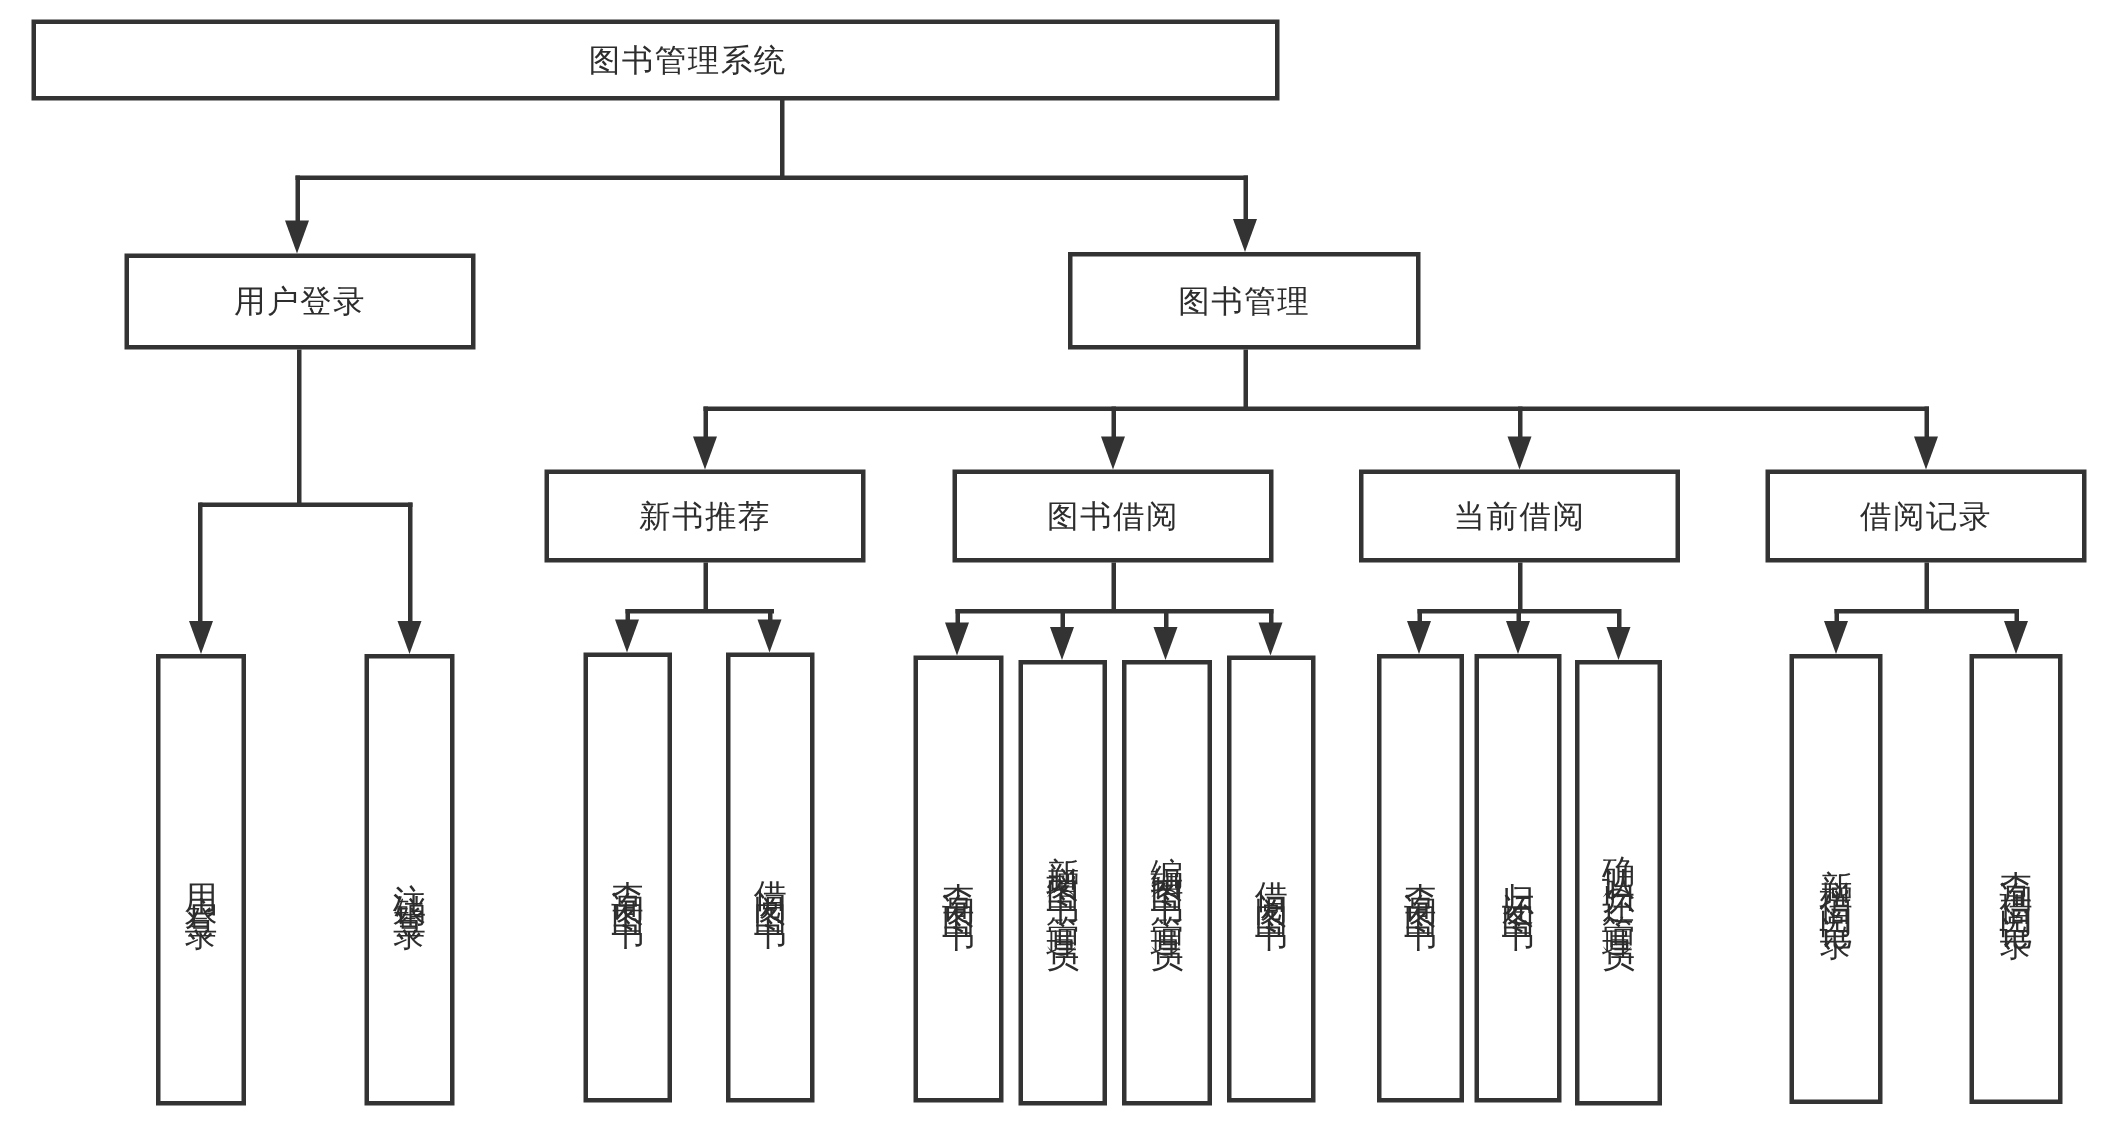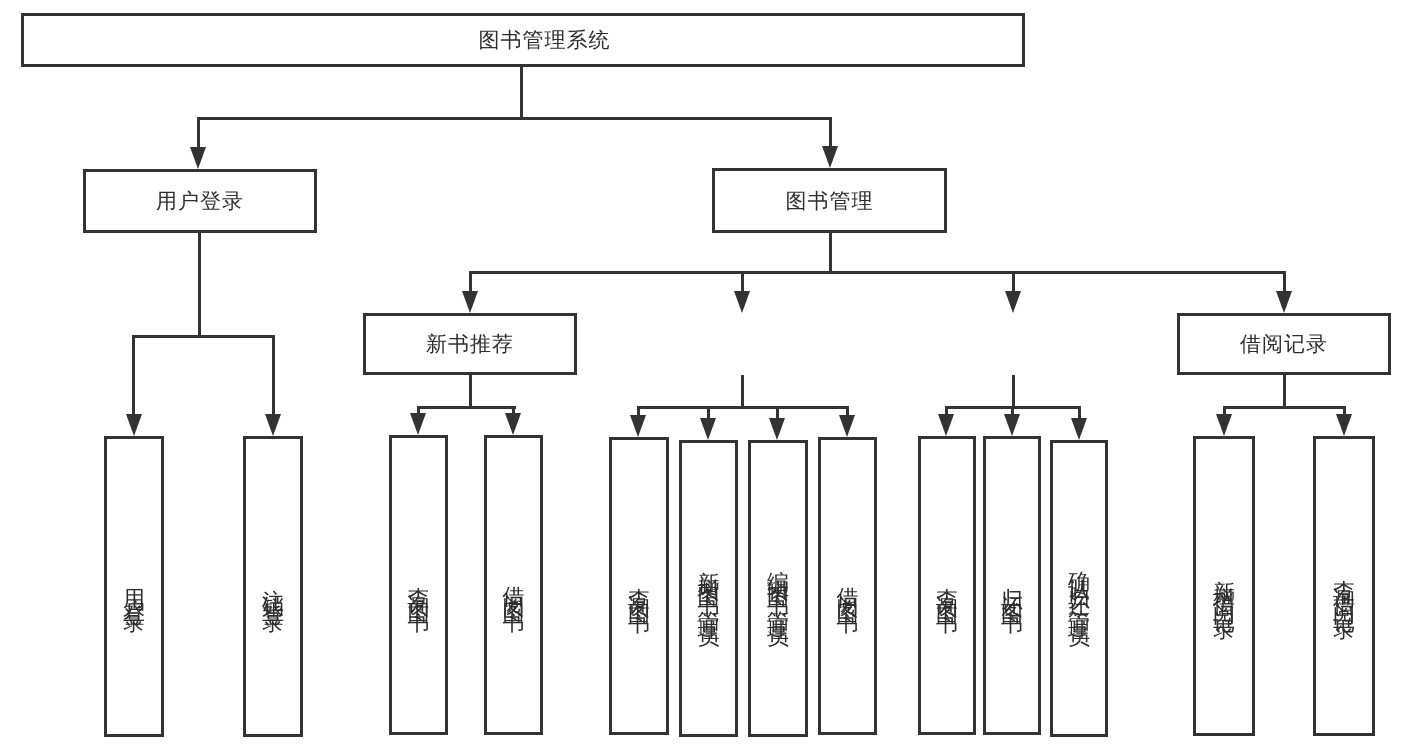--- a/index.html
+++ b/index.html
@@ -34,37 +34,43 @@
   .watermark{
     position:absolute;right:6px;bottom:4px;font-size:19px;
     color:#f2a0a0;letter-spacing:1px;white-space:nowrap;
   }
 </style>
 </head>
 <body>
 
 <div id="canvas">
 
-  <div class="hbox" style="left:21px;top:13px;width:1004px;height:54px;padding-left:43px;">
+  <div class="hbox" style="left:21px;top:13px;width:832px;height:54px;padding-left:43px;">
     <span class="label">图书管理系统</span>
   </div>
 
   <div class="hbox" style="left:83px;top:169px;width:234px;height:64px;">
     <span class="label">用户登录</span>
   </div>
 
   <div class="hbox" style="left:363px;top:313px;width:214px;height:62px;">
     <span class="label">新书推荐</span>
   </div>
 
   <div class="hbox" style="left:712px;top:168px;width:235px;height:65px;">
     <span class="label">图书管理</span>
   </div>
 
+  <div class="hbox" style="left:635px;top:313px;width:214px;height:62px;">
+    <span class="label">图书借阅</span>
+  </div>
 
+  <div class="hbox" style="left:906px;top:313px;width:214px;height:62px;">
+    <span class="label">当前借阅</span>
+  </div>
 
   <div class="hbox" style="left:1177px;top:313px;width:214px;height:62px;">
     <span class="label">借阅记录</span>
   </div>
 
   <div class="vbox" style="left:104px;top:436px;width:60px;height:301px;">
     <span class="label">用户登录</span>
   </div>
   <div class="vbox" style="left:243px;top:436px;width:60px;height:301px;">
     <span class="label">注销登录</span>

